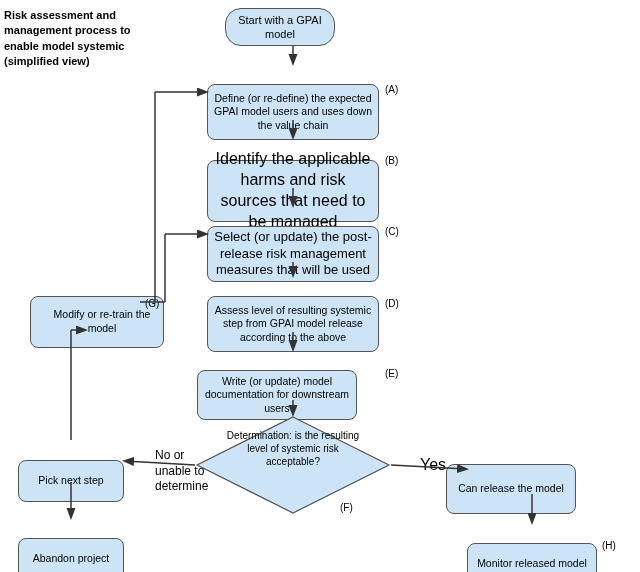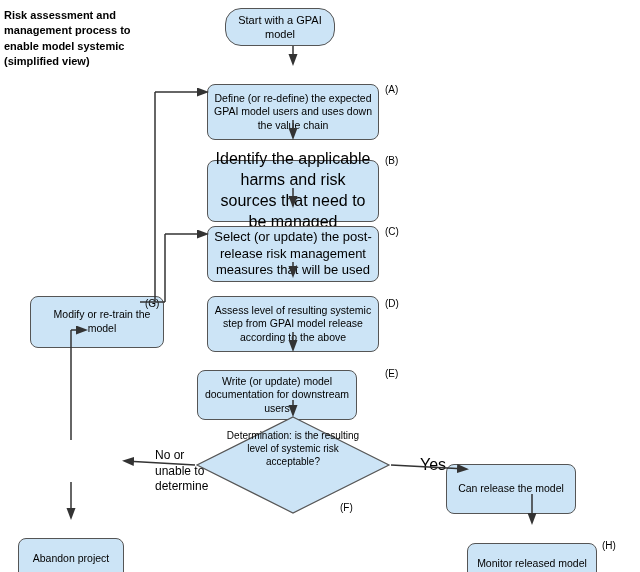--- a/index.html
+++ b/index.html
@@ -127,20 +127,23 @@
         <div xmlns="http://www.w3.org/1999/xhtml" style="font-size:10px; text-align:center; line-height:1.3; color:#000; display:flex; align-items:flex-start; justify-content:center; height:72px;">
           <span>Determination: is the resulting level of systemic risk acceptable?</span>
         </div>
       </foreignObject>
     </svg>
   </div>
   <div class="label-text" style="left:340px; top:502px;">
     <span>(F)</span>
   </div>
 
+  <div class="box box-rect" style="left:18px; top:440px; width:106px; height:42px; font-size:10.5px;">
+    <span>Pick next step</span>
+  </div>
 
   <div class="box box-rect" style="left:18px; top:518px; width:106px; height:42px; font-size:10.5px;">
     <span>Abandon project</span>
   </div>
 
   <div class="box box-rect" style="left:446px; top:444px; width:130px; height:50px; font-size:10.5px;">
     <span>Can release the model</span>
   </div>
 
   <div class="box box-rect" style="left:467px; top:523px; width:130px; height:42px; font-size:10.5px;justify-content:center;">

